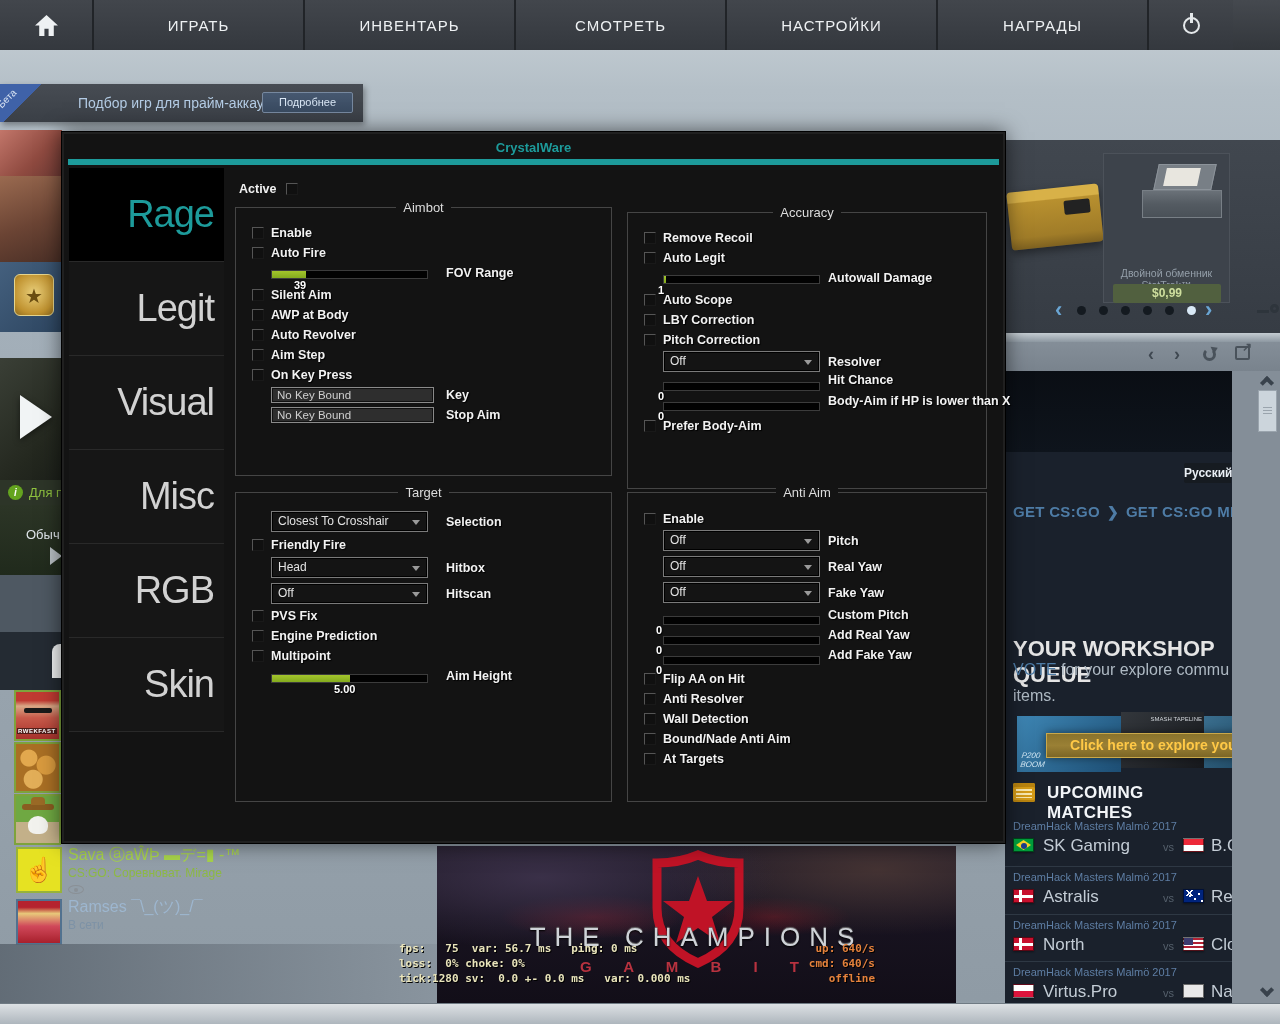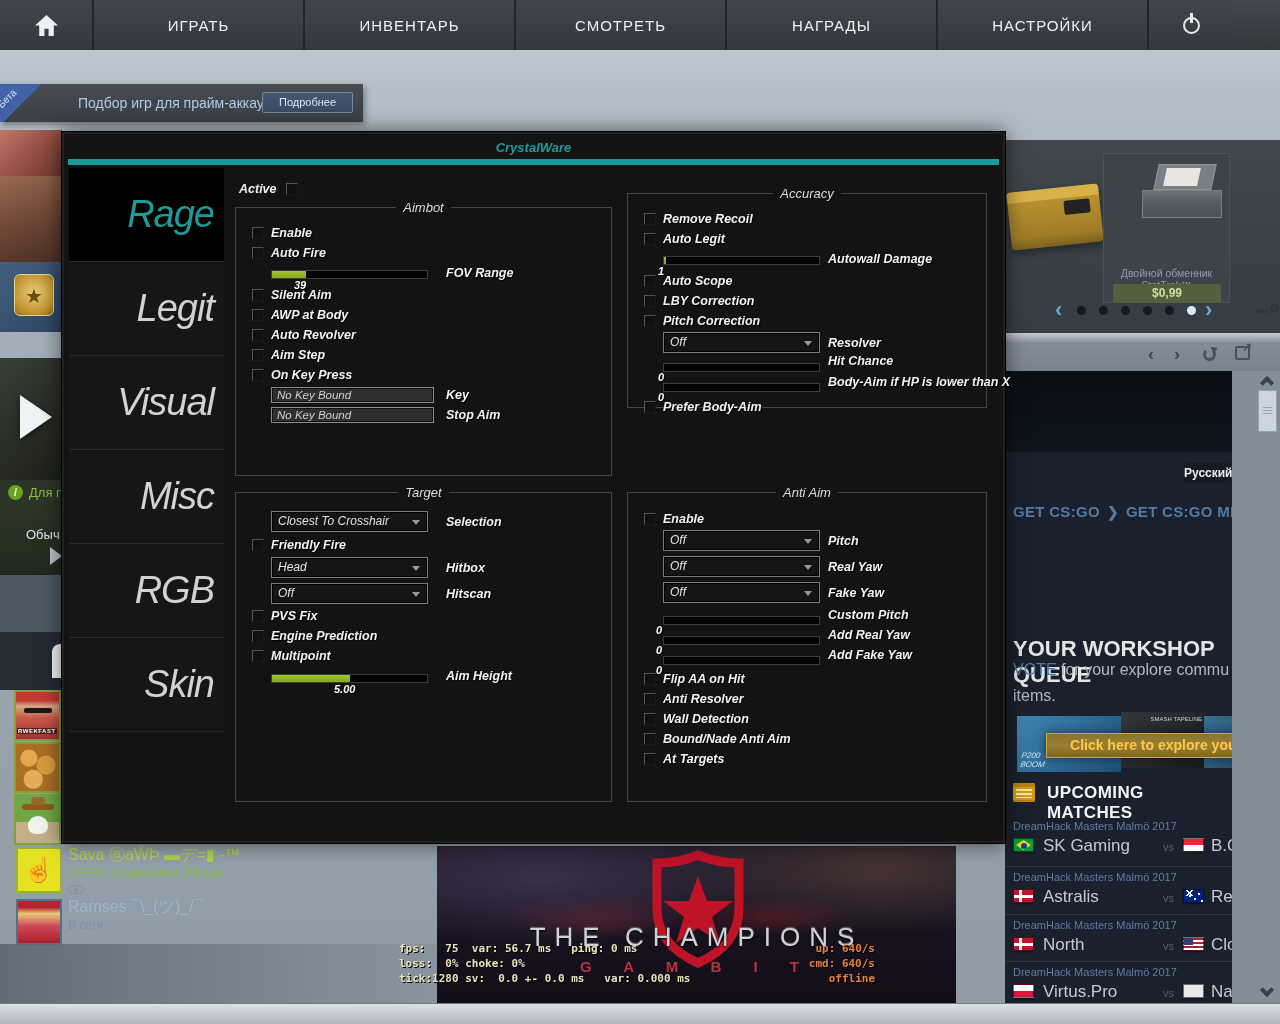--- a/index.html
+++ b/index.html
@@ -169,21 +169,21 @@
   .scroll-thumb::after { content:""; position:absolute; left:4px; top:16px; right:4px; height:8px;
     background:repeating-linear-gradient(180deg,#9aa4ad 0 1px,transparent 1px 3px); }
 
   .bottom-bar { position:absolute; left:0; top:1003px; width:1280px; height:21px;
     background:linear-gradient(180deg,#dde1e4,#aeb6bd); border-top:1px solid #6f7a83; }
   .bl-shade { position:absolute; left:0; top:944px; width:437px; height:59px;
     background:linear-gradient(90deg,#5a646e,#6e7882 40%,#88939d); opacity:.85; }
 
   
   .cheat { position:absolute; left:62px; top:132px; width:943px; height:711px; background:#131313;
-    border:2px solid #202020; outline:1px solid #000; box-shadow:0 0 20px rgba(0,0,0,.6);font-style:italic; }
+    border:2px solid #202020; outline:1px solid #000; box-shadow:0 0 20px rgba(0,0,0,.6); }
   .cheat-title { position:absolute; left:0; right:0; top:6px; text-align:center; color:#1d9b9b; font-size:13px; font-weight:bold; }
   .accent-bar { position:absolute; left:4px; right:4px; top:25px; height:6px; background:#1d9b9b; }
   .sidebar { position:absolute; left:5px; top:34px; width:155px; }
   .tab { width:155px; height:94px; background:#161616; border-bottom:1px solid #292929; color:#d2d2d2; font-size:38px;
     text-align:right; padding-right:10px; line-height:92px; letter-spacing:-1px; }
   .tab.active { background:#000000; color:#1d9b9b; }
   .active-row { position:absolute; left:175px; top:48px; display:flex; align-items:center; gap:9px; }
   .active-row .alb { color:#f0f0f0; font-size:12.5px; font-weight:bold; }
   .cb { width:12px; height:12px; background:#101010; border:1px solid; border-color:#555 #191919 #191919 #555; flex:none; }
   .group { position:absolute; border:1px solid #454545; }
@@ -209,22 +209,22 @@
 
   <div class="topnav">
     <div class="nav-btn nav-home">
       <svg width="25" height="23" viewBox="0 0 24 22">
           <path d="M12 1 L23 11 H19 V21 H14 V14 H10 V21 H5 V11 H1 Z" fill="#eef1f3"></path>
         </svg>
     </div>
     <div class="nav-btn nav-item">ИГРАТЬ</div>
     <div class="nav-btn nav-item">ИНВЕНТАРЬ</div>
     <div class="nav-btn nav-item">СМОТРЕТЬ</div>
+    <div class="nav-btn nav-item">НАСТРОЙКИ</div>
     <div class="nav-btn nav-item">НАГРАДЫ</div>
-    <div class="nav-btn nav-item">НАСТРОЙКИ</div>
     <div class="nav-btn nav-power">
         <span class="power-ic"></span>
       </div>
   </div>
 
   <div class="beta">
     <div class="beta-ribbon">
         <span>Бета</span>
       </div>
     <div class="beta-text">Подбор игр для прайм-аккаунтов</div>
@@ -426,21 +426,21 @@
       <div class="cbrow" style="left:16px;top:161px">
           <span class="cb"></span>
           <span class="clbl">On Key Press</span>
         </div>
       <div class="kbind" style="left:35px;top:179px">No Key Bound</div>
       <div class="rlabel" style="left:210px;top:180px">Key</div>
       <div class="kbind" style="left:35px;top:199px">No Key Bound</div>
       <div class="rlabel" style="left:210px;top:200px">Stop Aim</div>
     </div>
 
-    <div class="group" style="left:563px;top:59px;width:360px;height:215px">
+    <div class="group" style="left:563px;top:78px;width:360px;height:277px">
       <div class="gtitle"><span>Accuracy</span></div>
       <div class="cbrow" style="left:16px;top:19px">
           <span class="cb"></span>
           <span class="clbl">Remove Recoil</span>
         </div>
       <div class="cbrow" style="left:16px;top:39px">
           <span class="cb"></span>
           <span class="clbl">Auto Legit</span>
         </div>
       <div class="slider" style="left:35px;top:62px">

